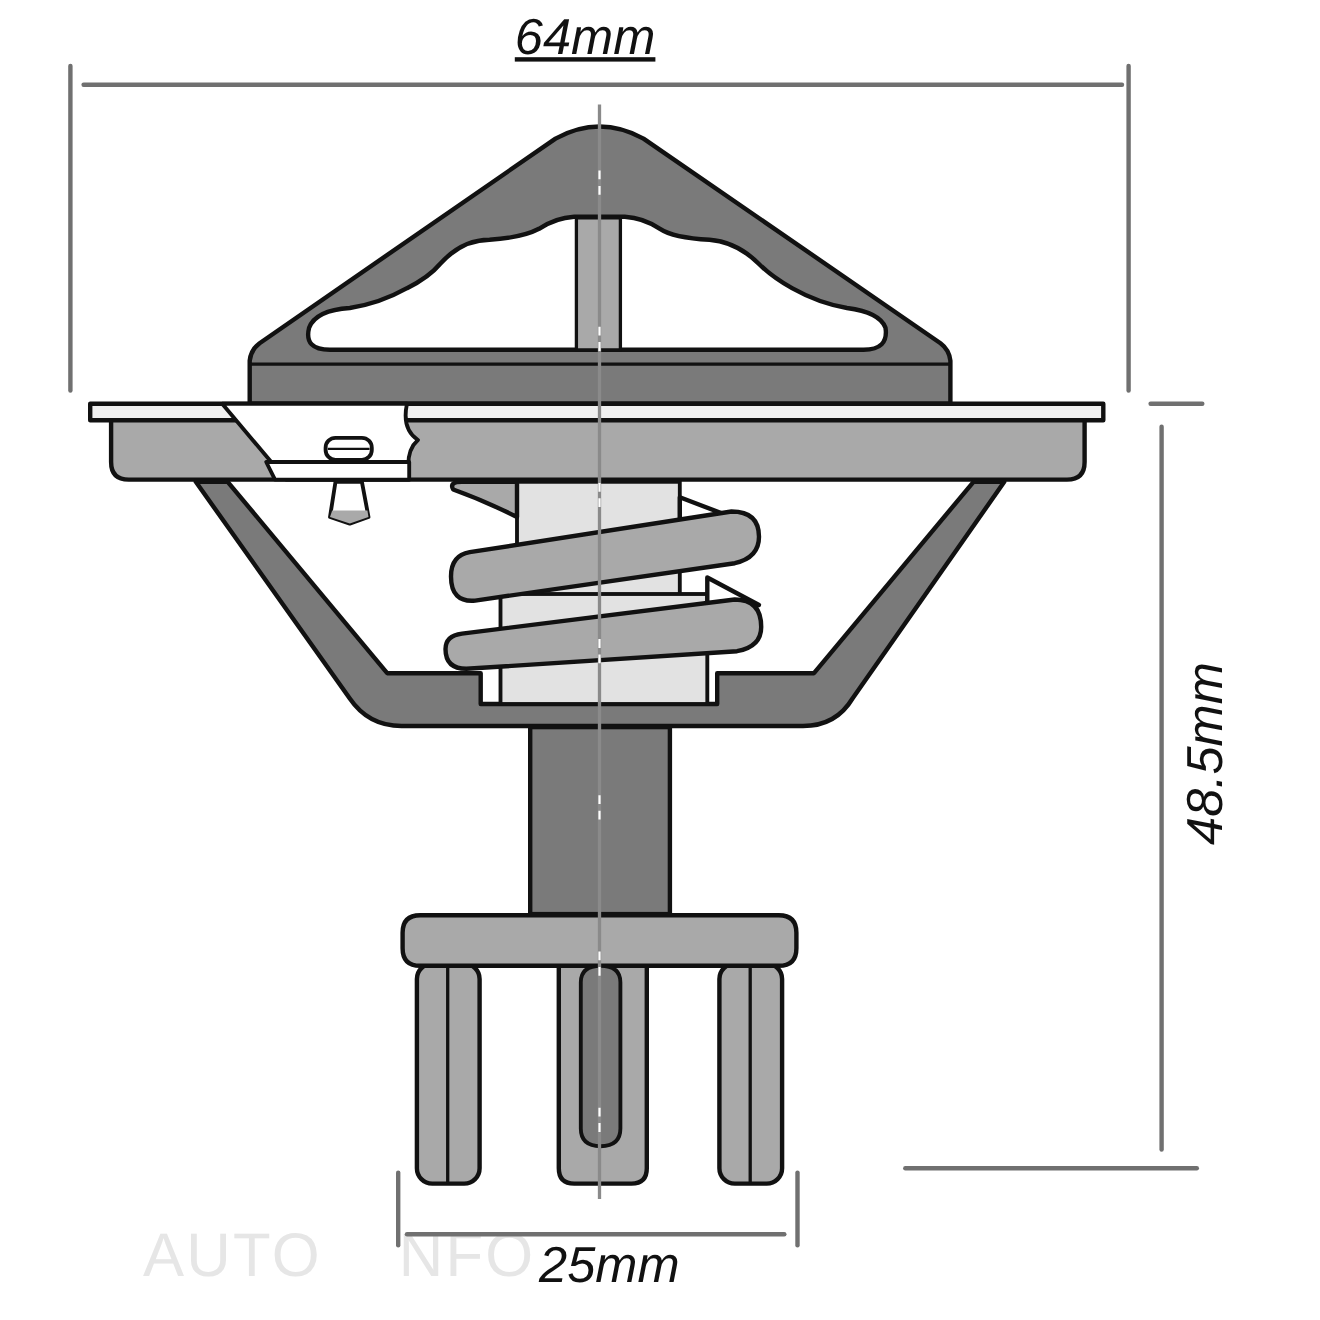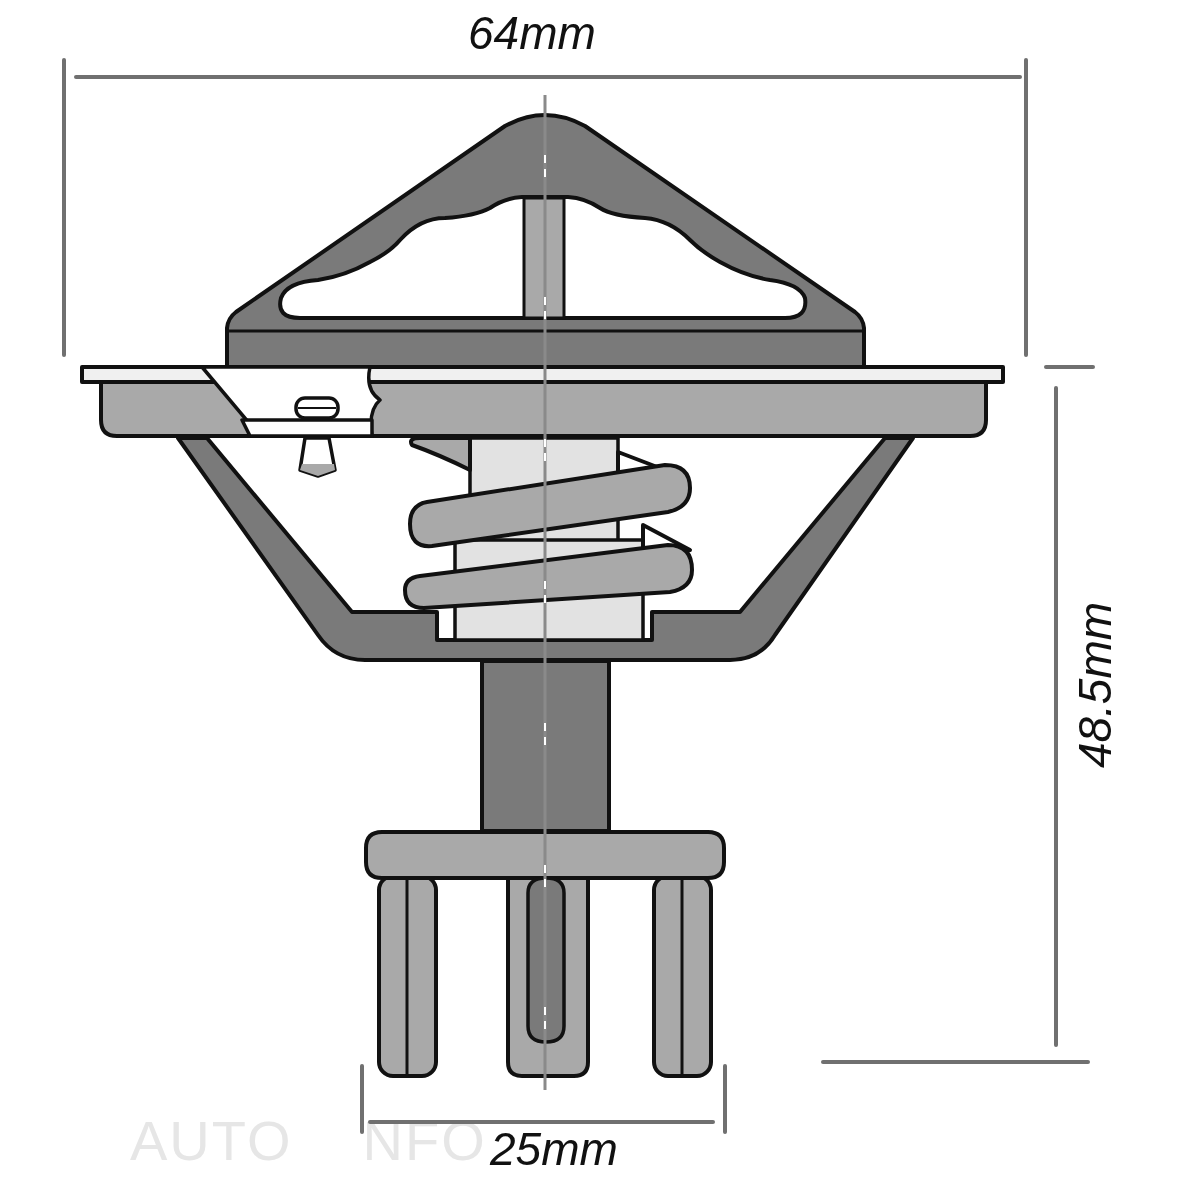--- a/index.html
+++ b/index.html
@@ -7,21 +7,21 @@
     .canvas { position: absolute; left: 0; top: 0; width: 1200px; height: 1200px; }
     .dim-label {
       position: absolute;
       font-family: "Liberation Sans", sans-serif;
       font-style: italic;
       font-size: 46px;
       color: #111;
       white-space: nowrap;
       letter-spacing: 0px;
     }
-    .dim-width { left: 468px; top: 6px; }
+    .dim-width { left: 468px; top: 6px; text-decoration: underline; }
     .dim-pin { left: 490px; top: 1122px; }
     .dim-height {
       left: 1095px; top: 685px;
       transform: translate(-50%, -50%) rotate(-90deg);
       transform-origin: center center;
     }
     .watermark {
       position: absolute; left: 130px; top: 1108px;
       font-family: "Liberation Sans", sans-serif;
       font-size: 56px; color: #e6e6e6; letter-spacing: 2px;

